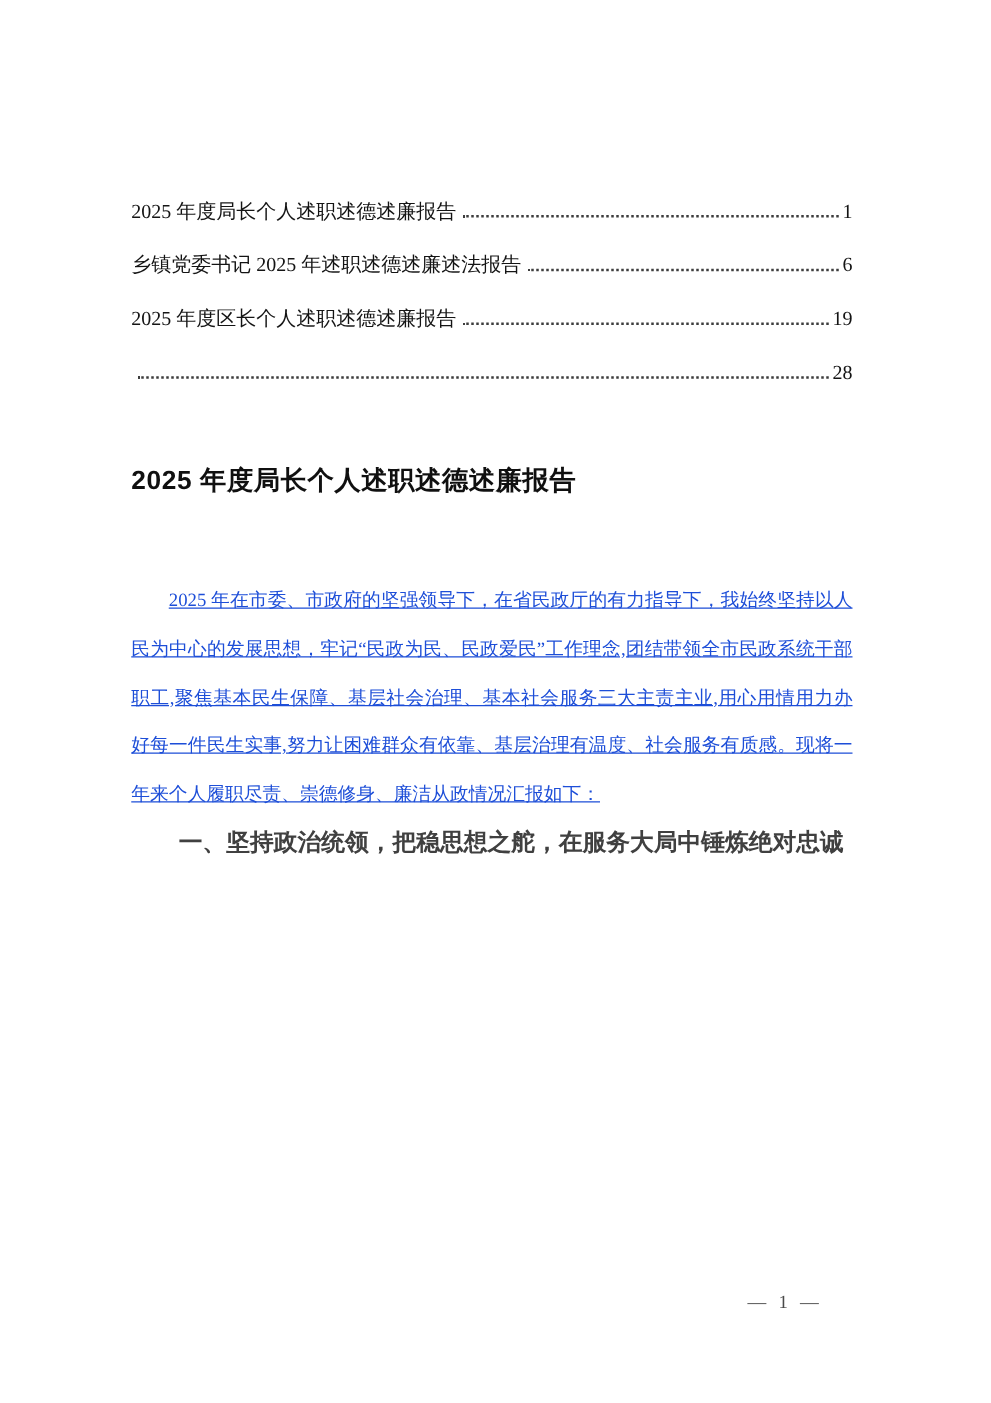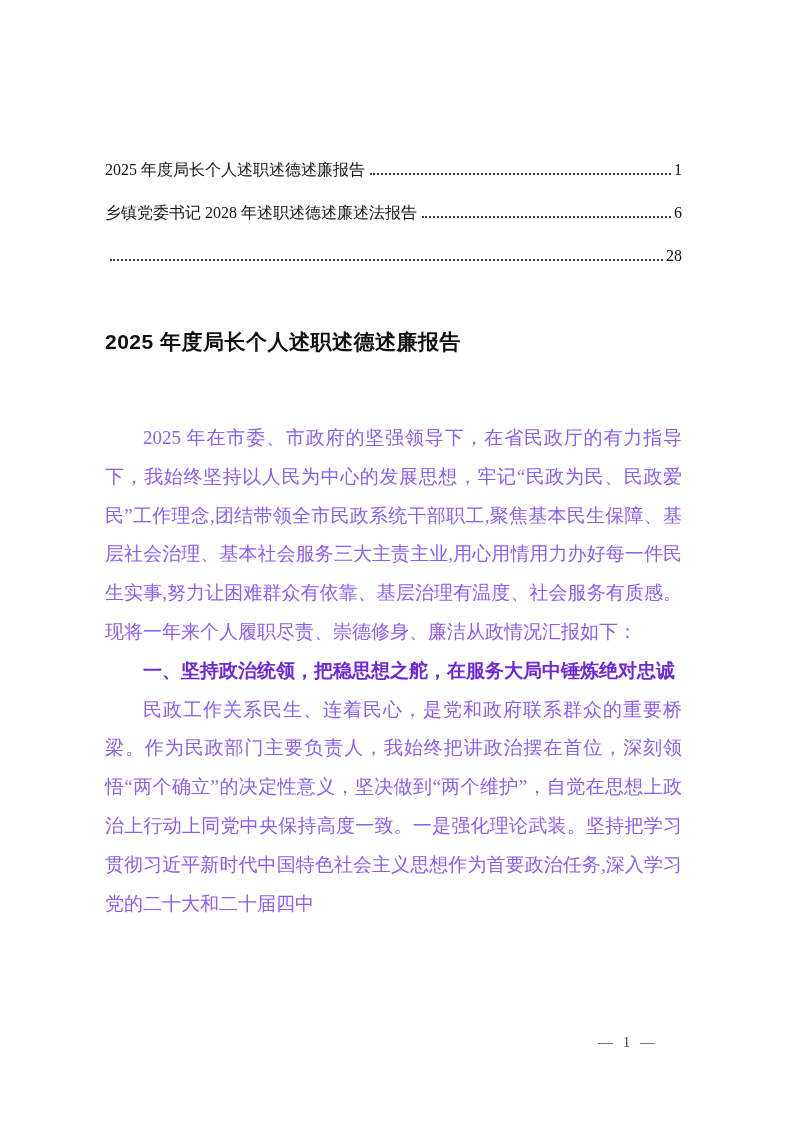--- a/index.html
+++ b/index.html
@@ -39,35 +39,36 @@
     margin-top: 62px;
     font-family: "Liberation Sans", "DejaVu Sans", sans-serif;
     font-size: 21px;
     font-weight: bold;
     line-height: 28px;
     color: #101010;
     letter-spacing: 0.5px;
   }
   .body-para {
     margin-top: 0;
-    font-size: 19px;
+    font-size: 15px;
     line-height: 38.8px;
     text-align: justify;
     text-indent: 2em;
-    color: #8b5cf6;
+    color: #1d4ed8;
+    text-decoration: underline;
   }
   .para-1 { margin-top: 63px; }
   .section-heading {
     font-family: "Liberation Sans", "DejaVu Sans", sans-serif;
     font-size: 19px;
     font-weight: bold;
     line-height: 38.8px;
     text-align: justify;
     text-indent: 2em;
-    color: #6d28d9;
+    color: #404040;
   }
   
   .page-footer {
     position: absolute;
     top: 1034px;
     right: 124px;
     font-size: 15px;
     letter-spacing: 3px;
     color: #4a4a4a;
   }
@@ -77,33 +78,37 @@
 
 <div class="page">
 
   <div class="toc">
     <div class="toc-row">
       <span class="toc-title">2025 年度局长个人述职述德述廉报告</span>
       <span class="toc-dots"></span>
       <span class="toc-page">1</span>
     </div>
     <div class="toc-row">
-      <span class="toc-title">乡镇党委书记 2028 年述职述德述廉述法报告</span>
+      <span class="toc-title">乡镇党委书记 2025 年述职述德述廉述法报告</span>
       <span class="toc-dots"></span>
       <span class="toc-page">6</span>
+    </div>
+    <div class="toc-row">
+      <span class="toc-title">2025 年度区长个人述职述德述廉报告</span>
+      <span class="toc-dots"></span>
+      <span class="toc-page">19</span>
     </div>
     <div class="toc-row">
       <span class="toc-dots"></span>
       <span class="toc-page">28</span>
     </div>
   </div>
 
   <h1 class="doc-title">2025 年度局长个人述职述德述廉报告</h1>
 
   <p class="body-para para-1">2025 年在市委、市政府的坚强领导下，在省民政厅的有力指导下，我始终坚持以人民为中心的发展思想，牢记“民政为民、民政爱民”工作理念,团结带领全市民政系统干部职工,聚焦基本民生保障、基层社会治理、基本社会服务三大主责主业,用心用情用力办好每一件民生实事,努力让困难群众有依靠、基层治理有温度、社会服务有质感。现将一年来个人履职尽责、崇德修身、廉洁从政情况汇报如下：</p>
 
   <h2 class="section-heading">一、坚持政治统领，把稳思想之舵，在服务大局中锤炼绝对忠诚</h2>
 
-  <p class="body-para">民政工作关系民生、连着民心，是党和政府联系群众的重要桥梁。作为民政部门主要负责人，我始终把讲政治摆在首位，深刻领悟“两个确立”的决定性意义，坚决做到“两个维护”，自觉在思想上政治上行动上同党中央保持高度一致。一是强化理论武装。坚持把学习贯彻习近平新时代中国特色社会主义思想作为首要政治任务,深入学习党的二十大和二十届四中</p>
 
   <div class="page-footer">— 1 —</div>
 
 </div>
 
 </body></html>

